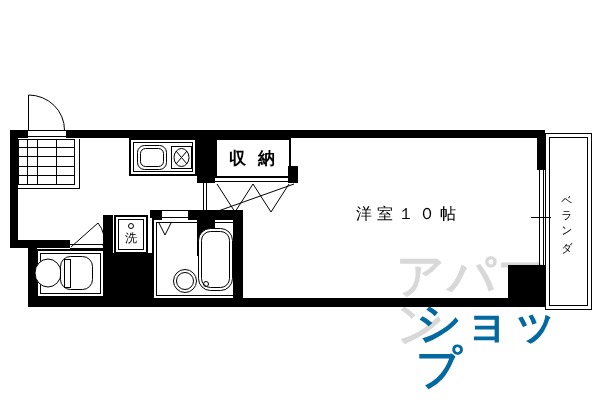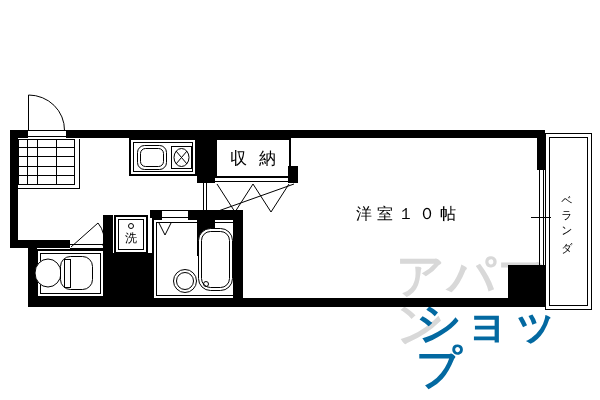--- a/index.html
+++ b/index.html
@@ -50,21 +50,21 @@
 
   <div class="ln" style="left:28px;top:130px;width:38px;height:1px;"></div>
   <div class="ln" style="left:28px;top:136px;width:38px;height:1px;"></div>
   <div class="genkan" style="left:18px;top:139px;width:57px;height:46px;"></div>
   <div class="ln" style="left:79px;top:139px;width:1px;height:49px;"></div>
   <div class="ln" style="left:18px;top:188px;width:62px;height:1px;"></div>
 
   <div class="box" style="left:129px;top:138px;width:68px;height:38px;"></div>
   <div class="boxi" style="left:133px;top:142px;width:60px;height:30px;"></div>
 
-  <div class="box" style="left:215px;top:138px;width:76px;height:40px;display:flex;align-items:center;justify-content:center;">
+  <div class="box" style="left:215px;top:138px;width:76px;height:40px;display:flex;align-items:center;font-weight:bold;">
     <span class="lbl" style="position:static;font-size:17px;letter-spacing:12px;text-indent:12px;">収納</span>
   </div>
   <div class="ln" style="left:215px;top:181px;width:74px;height:1px;"></div>
 
   <div class="box" style="left:114px;top:215px;width:34px;height:39px;"></div>
   <div class="boxi" style="left:118px;top:219px;width:26px;height:31px;">
     <span class="washcircle"></span>
     <span class="lbl" style="left:50%;transform:translateX(-50%);top:12px;font-size:12px;">洗</span>
   </div>
 

